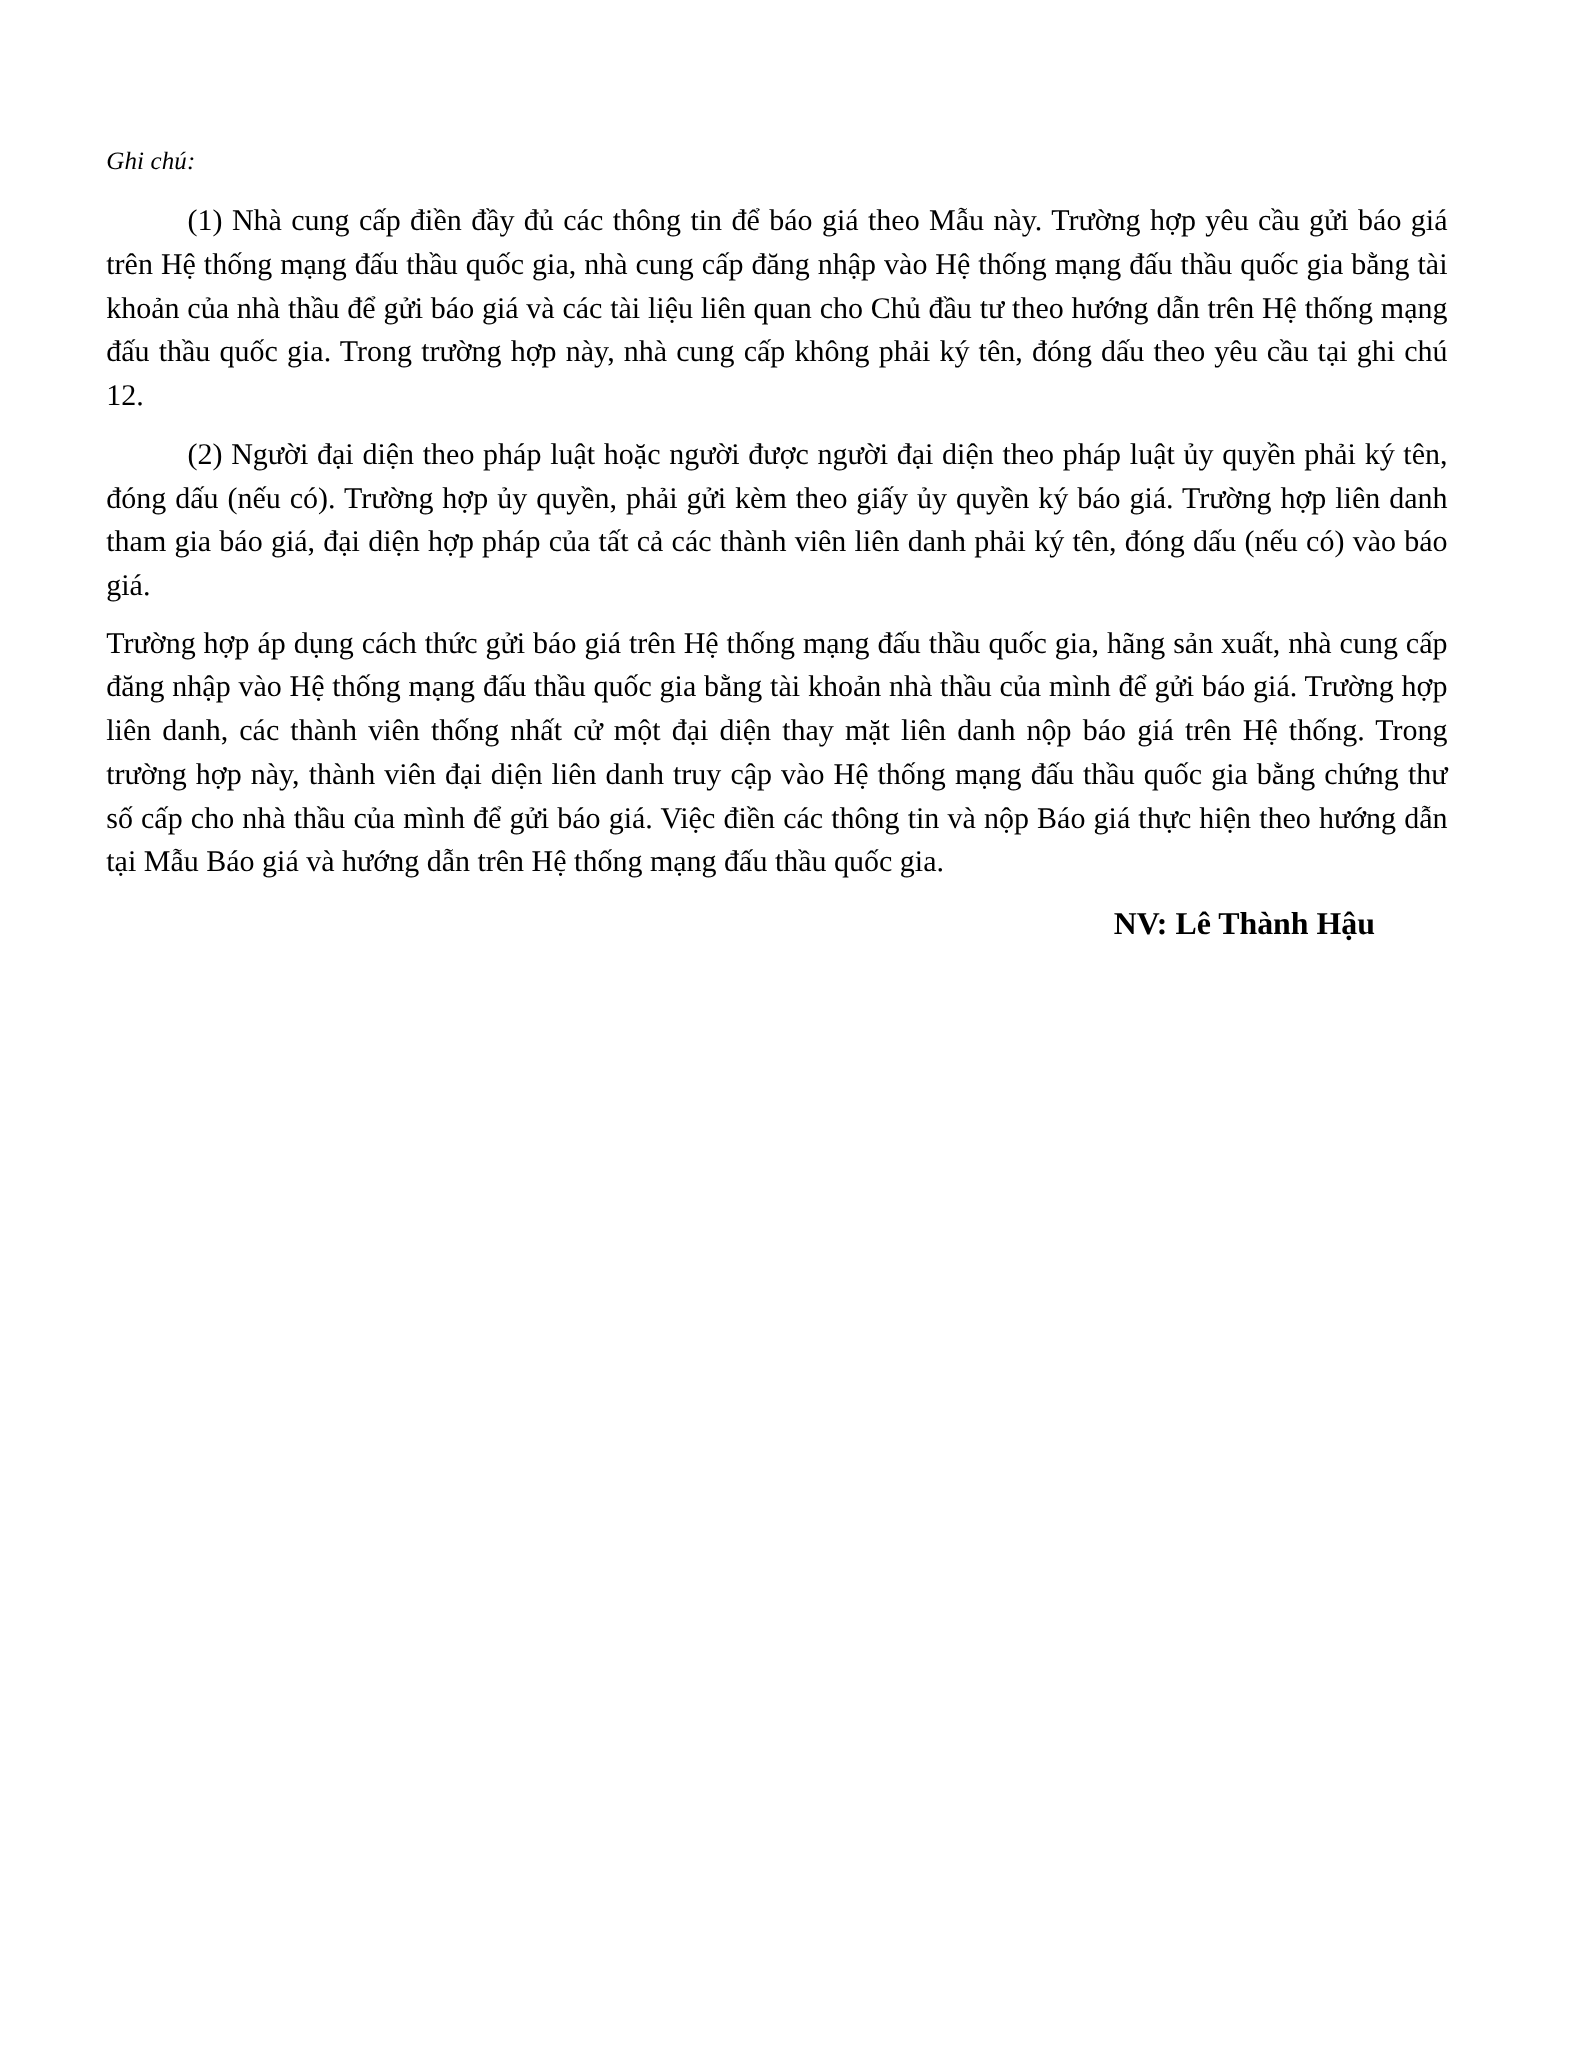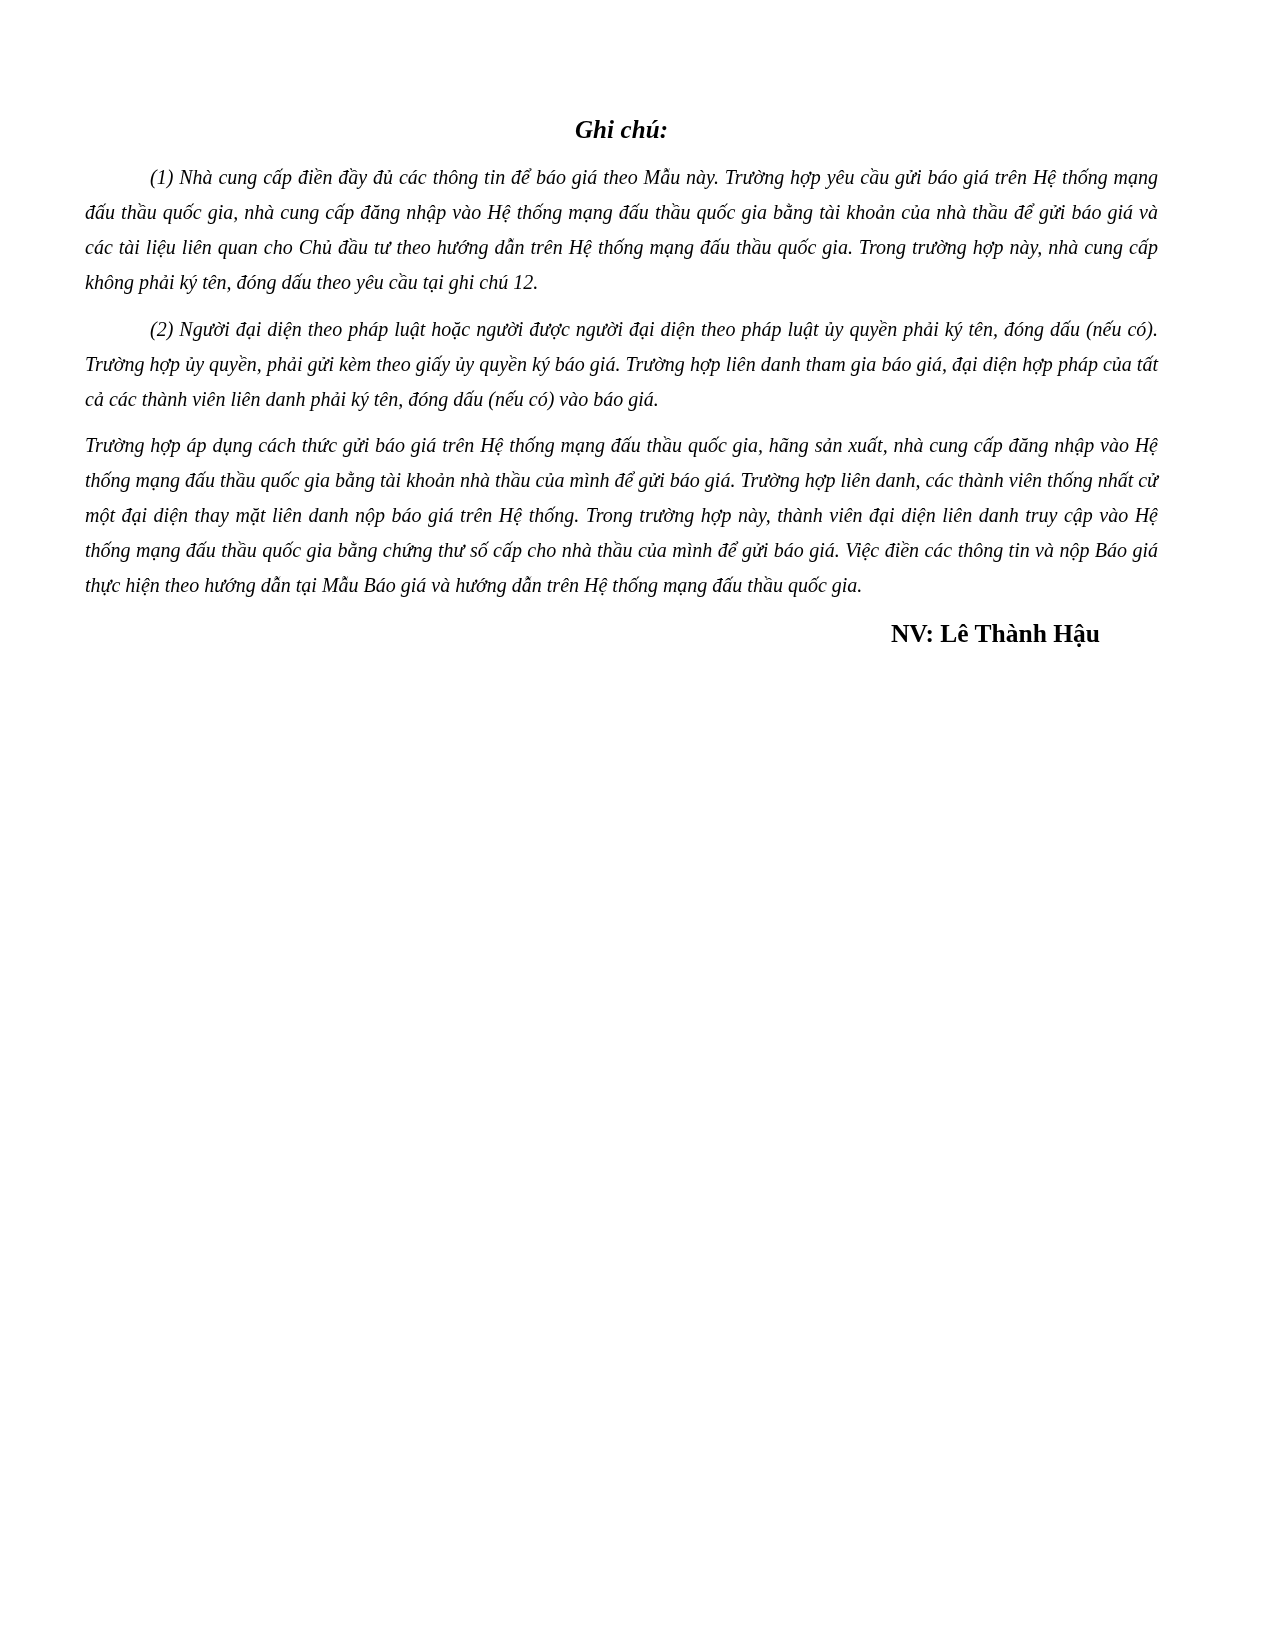--- a/index.html
+++ b/index.html
@@ -27,32 +27,31 @@
   }
 
   .content {
     position: absolute;
     left: 85px;
     top: 112px;
     width: 1073px;
   }
 
   .note-heading {
-    font-size: 25px;
-    font-weight: bold;
+    font-size: 20px;
+    font-weight: normal;
     font-style: italic;
     line-height: 35px;
     margin: 0 0 13px 0;
-    text-align: center;
+    text-align: left;
     letter-spacing: 0.1px;
   }
 
   .para {
-    font-size: 20px;
-    font-style: italic;
+    font-size: 24px;
     font-weight: normal;
     line-height: 35px;
     margin: 0;
     text-align: justify;
     text-justify: inter-word;
     letter-spacing: 0px;
     word-spacing: 0px;
   }
 
   .para.indented {

